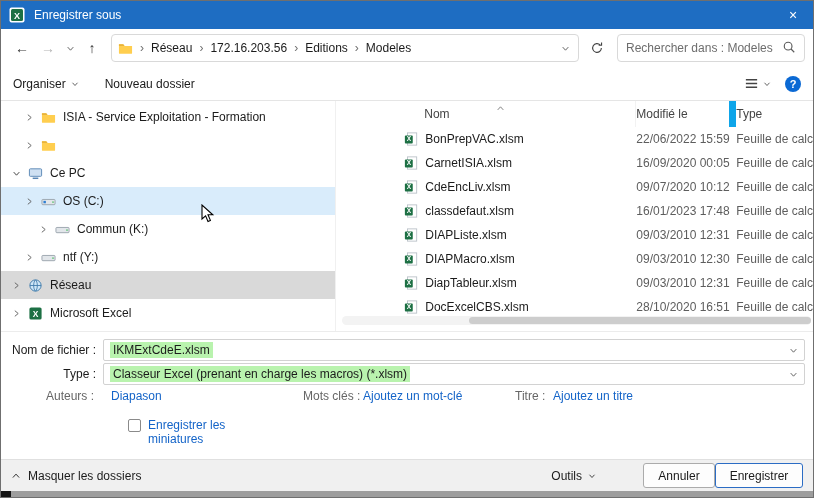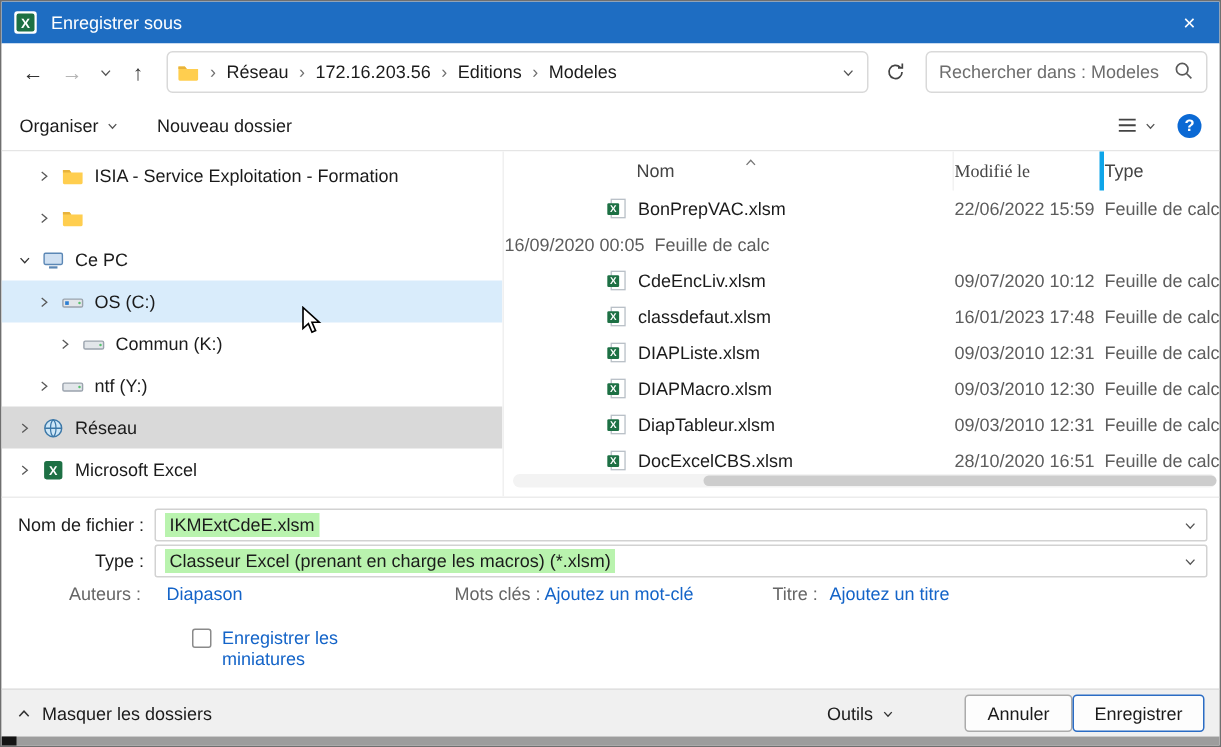--- a/index.html
+++ b/index.html
@@ -59,21 +59,21 @@
   .tree-chev { width:14px; display:flex; justify-content:center; margin-right:4px; flex:none; }
   .tree-ico { width:17px; display:flex; justify-content:center; margin-right:6px; flex:none; }
   .tree-label { white-space:nowrap; }
 
   .filepane { flex:1; position:relative; border-left:1px solid #f0f0f0; }
   .list-header { height:26px; display:flex; align-items:center; color:#444; }
   .h-name { width:300px; padding-left:88px; position:relative; height:100%;
             display:flex; align-items:center; border-right:1px solid #f2f2f2; }
   .sort-caret { position:absolute; left:160px; top:1px; }
   .h-mod { width:100px; height:100%; display:flex; align-items:center;
-           border-right:3px solid #0ea5e9;font-family:Liberation Serif, serif; }
+           border-right:7px solid #0ea5e9; }
   .h-type { flex:1; height:100%; display:flex; align-items:center; }
   .file-rows { height:204px; overflow:hidden; }
   .file-row { height:24px; display:flex; align-items:center; }
   .cell-name { width:300px; padding-left:68px; display:flex; align-items:center; gap:6px;
                white-space:nowrap; overflow:hidden; }
   .cell-name .file-ico { width:15px; display:flex; flex:none; }
   .cell-mod { width:100px; color:#5d5d5d; white-space:nowrap; }
   .cell-type { flex:1; color:#5d5d5d; white-space:nowrap; overflow:hidden; }
   .hscroll { position:absolute; left:6px; right:2px; bottom:6px; height:9px;
              background:#f3f3f3; border-radius:5px; }
@@ -344,20 +344,30 @@
                   <rect x="1" y="4" width="9" height="9" rx="1" fill="#1d7044"></rect>
                   <text x="5.5" y="10.8" font-size="7.5" font-weight="bold" fill="#fff" text-anchor="middle">X</text>
                 </svg>
               </span>
               <span>BonPrepVAC.xlsm</span>
             </div>
             <div class="cell-mod">22/06/2022 15:59</div>
             <div class="cell-type">Feuille de calc</div>
           </div>
           <div class="file-row">
+            <div class="cell-name">
+              <span class="file-ico">
+                <svg viewBox="0 0 16 16" width="14" height="14">
+                  <rect x="4" y="1" width="10.5" height="14" fill="#fff" stroke="#b9c0c7"></rect>
+                  <rect x="1" y="4" width="9" height="9" rx="1" fill="#1d7044"></rect>
+                  <text x="5.5" y="10.8" font-size="7.5" font-weight="bold" fill="#fff" text-anchor="middle">X</text>
+                </svg>
+              </span>
+              <span>CarnetISIA.xlsm</span>
+            </div>
             <div class="cell-mod">16/09/2020 00:05</div>
             <div class="cell-type">Feuille de calc</div>
           </div>
           <div class="file-row">
             <div class="cell-name">
               <span class="file-ico">
                 <svg viewBox="0 0 16 16" width="14" height="14">
                   <rect x="4" y="1" width="10.5" height="14" fill="#fff" stroke="#b9c0c7"></rect>
                   <rect x="1" y="4" width="9" height="9" rx="1" fill="#1d7044"></rect>
                   <text x="5.5" y="10.8" font-size="7.5" font-weight="bold" fill="#fff" text-anchor="middle">X</text>

